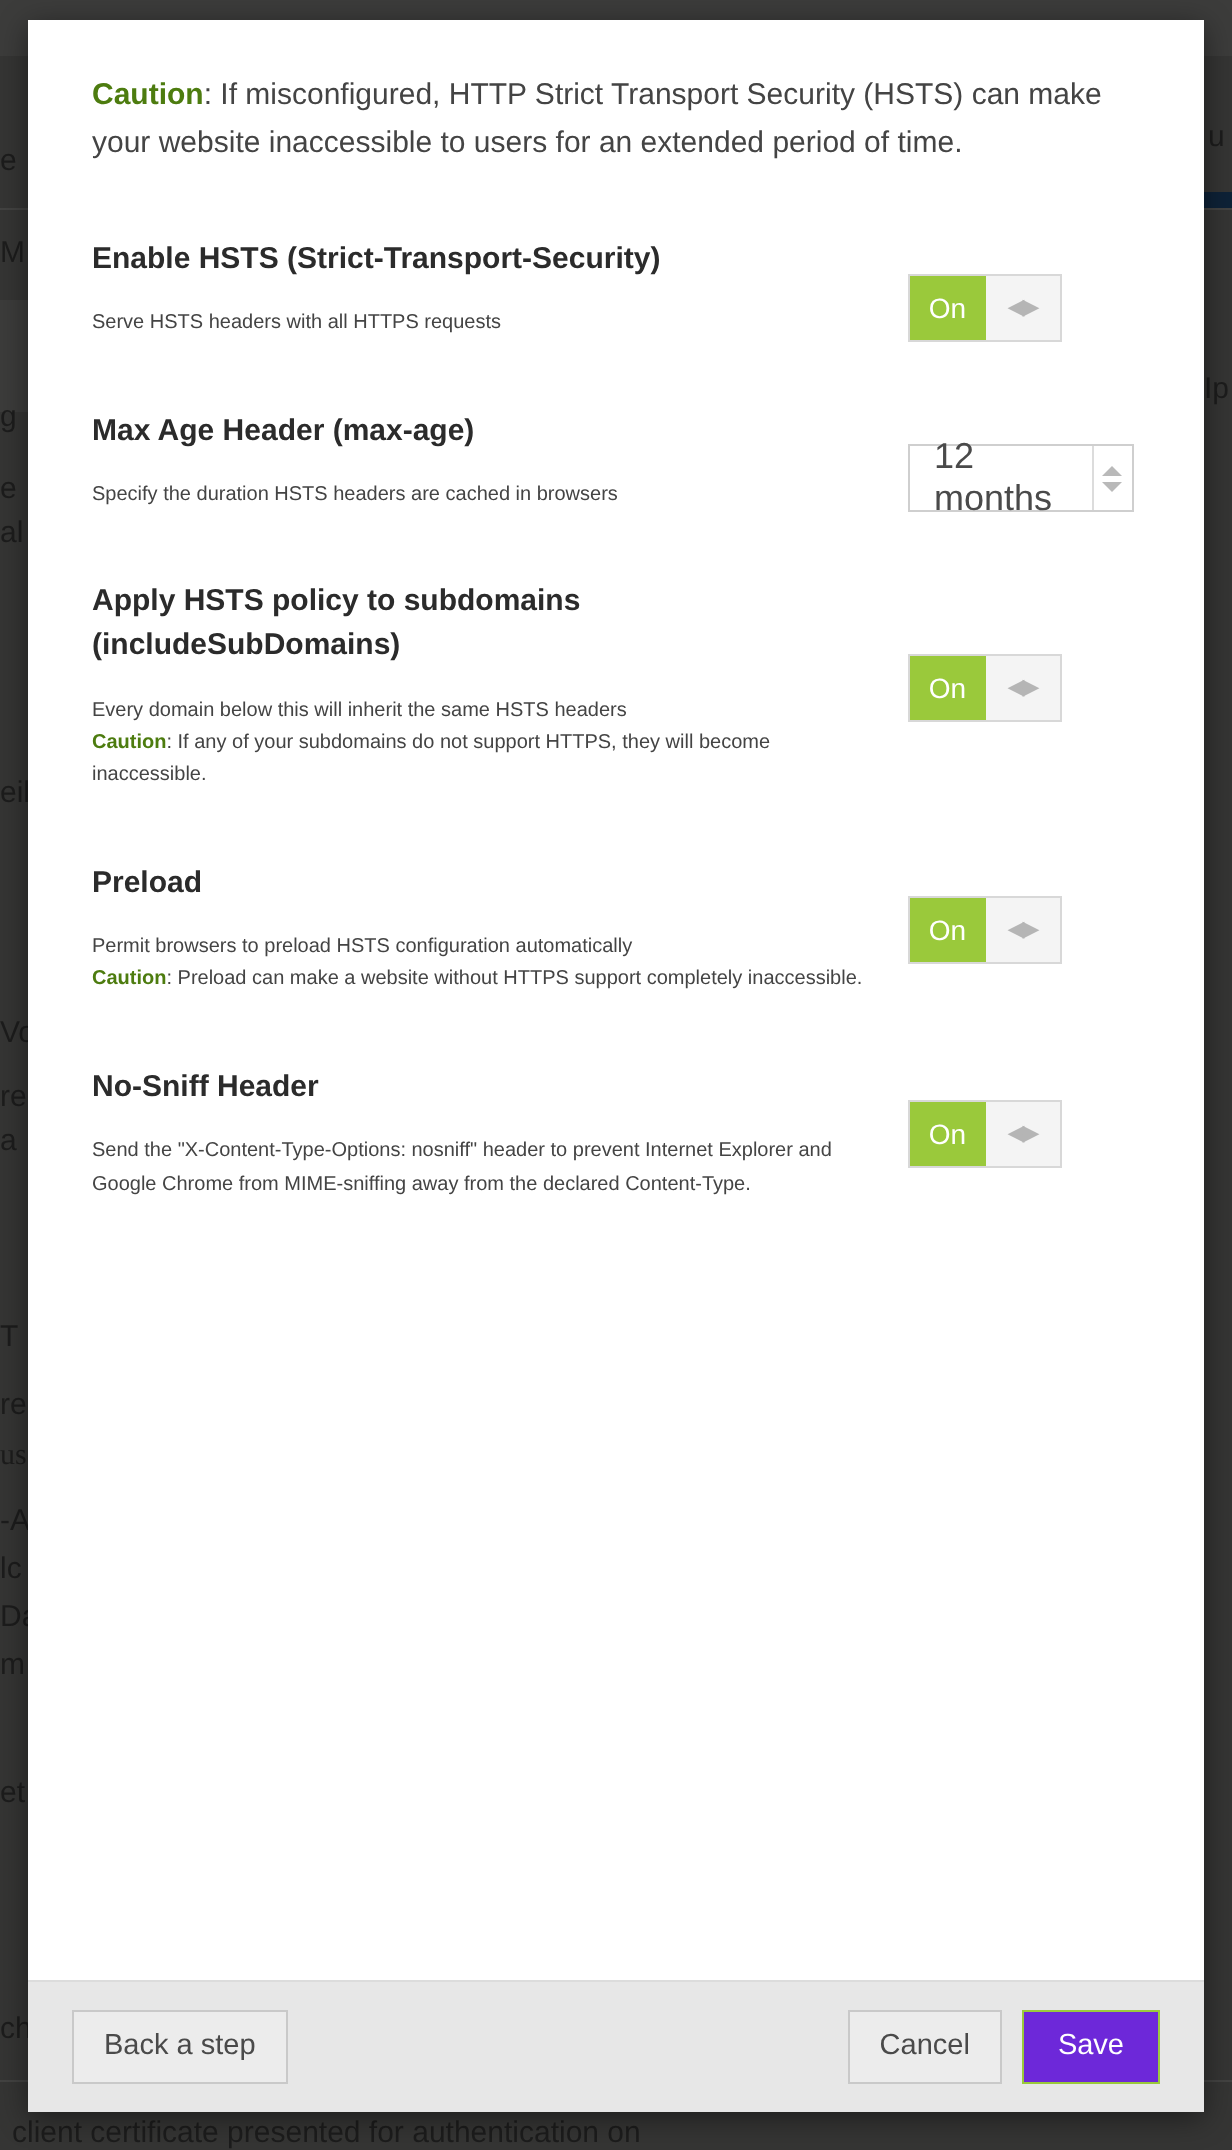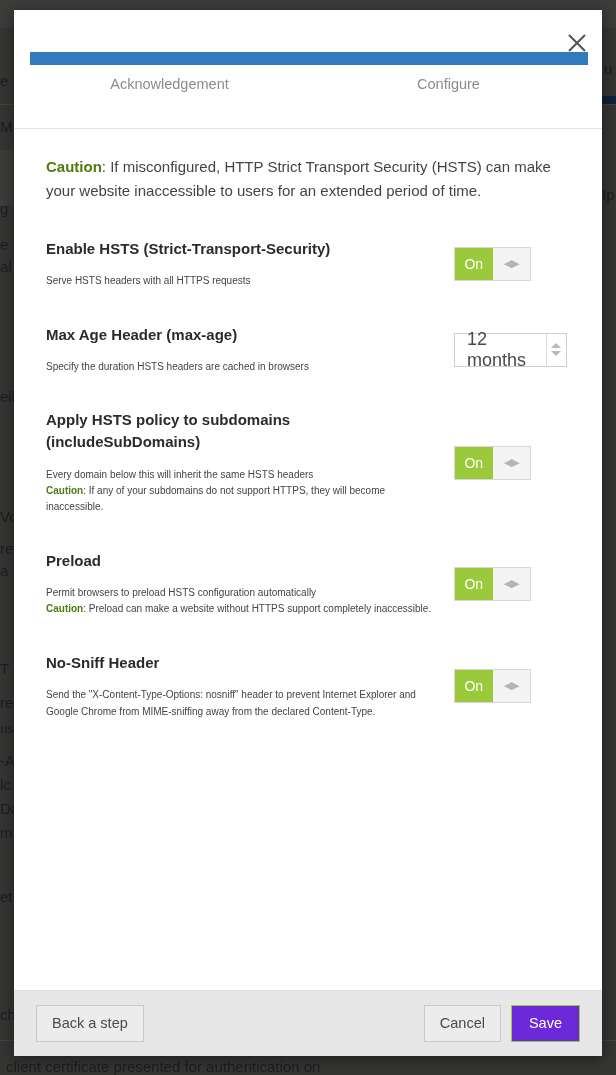--- a/index.html
+++ b/index.html
@@ -98,21 +98,21 @@
     margin-top: 26px;
     font-size: 15px;
     line-height: 1.62;
     color: #444;
     max-width: 528px;
   }
   .caution-block b, .desc b { color: #4d7c0f; font-weight: 700; }
 
   .setting {
     display: flex;
-    align-items: center;
+    align-items: flex-end;
     margin-top: 34px;
   }
   .setting .text { flex: 1 1 auto; max-width: 392px; }
   .setting .control {
     flex: 0 0 auto;
     width: 110px;
     display: flex;
     justify-content: flex-start;
     padding-left: 16px;
   }
@@ -246,36 +246,20 @@
       <div class="bg-text" style="left: 0px; top: 1006px;">ch</div>
       <div class="bg-text" style="left: 604px; top: 60px;">u</div>
       <div class="bg-text" style="left: 602px; top: 186px;">Ip</div>
       <div class="bg-text" style="left: 6px; top: 1058px;">client certificate presented for authentication on</div>
     </div>
   <div id="scrim"></div>
 </div>
 
 <div id="modal">
 
-  <div class="modal-head">
-
-    <div class="close-btn">
-      <svg width="22" height="22" viewBox="0 0 22 22" aria-hidden="true">
-        <path d="M3 3 L19 19 M19 3 L3 19" stroke="#555" stroke-width="2.1" fill="none" stroke-linecap="butt"></path>
-      </svg>
-    </div>
-
-    <div class="wizard">
-      <div class="wizard-bar" style="width: 100%;"></div>
-      <div class="wizard-labels">
-        <div class="wizard-step">Acknowledgement</div>
-        <div class="wizard-step">Configure</div>
-      </div>
-    </div>
-  </div>
 
   <div class="modal-body">
 
     <p class="caution-block"><b>Caution</b><span>: If misconfigured, HTTP Strict Transport Security (HSTS) can make your website inaccessible to users for an extended period of time.</span></p>
 
     <div class="setting">
       <div class="text">
         <div class="s-title">Enable HSTS (Strict-Transport-Security)</div>
         <p class="desc">Serve HSTS headers with all HTTPS requests</p>
       </div>

